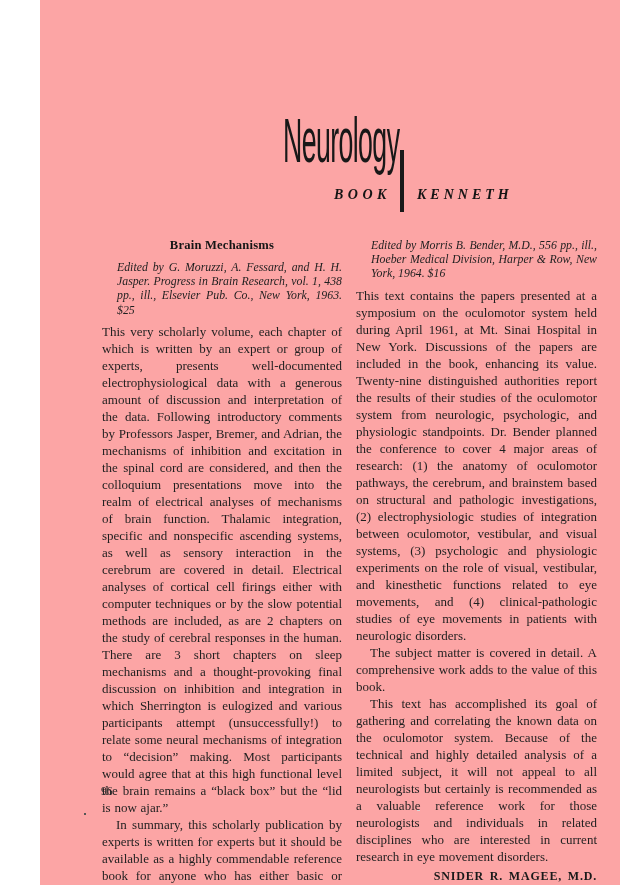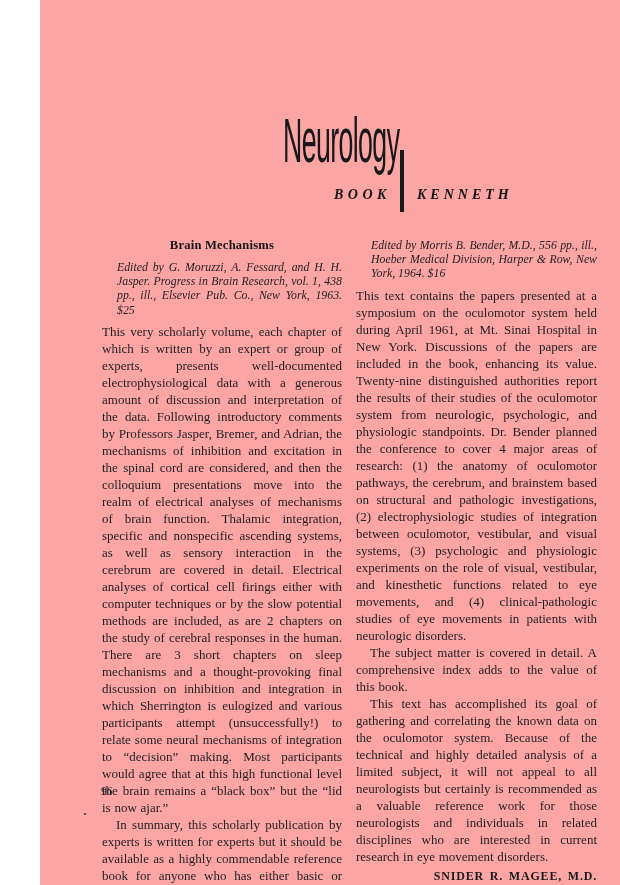--- a/index.html
+++ b/index.html
@@ -140,21 +140,21 @@
       <p>This very scholarly volume, each chapter of which is written by an expert or group of experts, presents well-documented electrophysiological data with a generous amount of discussion and interpretation of the data. Following introductory comments by Professors Jasper, Bremer, and Adrian, the mechanisms of inhibition and excitation in the spinal cord are considered, and then the colloquium presentations move into the realm of electrical analyses of mechanisms of brain function. Thalamic integration, specific and nonspecific ascending systems, as well as sensory interaction in the cerebrum are covered in detail. Electrical analyses of cortical cell firings either with computer techniques or by the slow potential methods are included, as are 2 chapters on the study of cerebral responses in the human. There are 3 short chapters on sleep mechanisms and a thought-provoking final discussion on inhibition and integration in which Sherrington is eulogized and various participants attempt (unsuccessfully!) to relate some neural mechanisms of integration to “decision” making. Most participants would agree that at this high functional level the brain remains a “black box” but the “lid is now ajar.”</p>
       <p class="indent">In summary, this scholarly publication by experts is written for experts but it should be available as a highly commendable reference book for anyone who has either basic or clinical interests in the electrical activity of the brain.</p>
     </div>
     <div class="byline">RAY S. SNIDER, PH.D.</div>
   </section>
 
   <section class="col col-right">
     <p class="citation">Edited by Morris B. Bender, M.D., 556 pp., ill., Hoeber Medical Division, Harper &amp; Row, New York, 1964. $16</p>
     <div class="body-text">
       <p>This text contains the papers presented at a symposium on the oculomotor system held during April 1961, at Mt. Sinai Hospital in New York. Discussions of the papers are included in the book, enhancing its value. Twenty-nine distinguished authorities report the results of their studies of the oculomotor system from neurologic, psychologic, and physiologic standpoints. Dr. Bender planned the conference to cover 4 major areas of research: (1) the anatomy of oculomotor pathways, the cerebrum, and brainstem based on structural and pathologic investigations, (2) electrophysiologic studies of integration between oculomotor, vestibular, and visual systems, (3) psychologic and physiologic experiments on the role of visual, vestibular, and kinesthetic functions related to eye movements, and (4) clinical-pathologic studies of eye movements in patients with neurologic disorders.</p>
-      <p class="indent">The subject matter is covered in detail. A comprehensive index adds to the value of this book.</p>
+      <p class="indent">The subject matter is covered in detail. A comprehensive work adds to the value of this book.</p>
       <p class="indent">This text has accomplished its goal of gathering and correlating the known data on the oculomotor system. Because of the technical and highly detailed analysis of a limited subject, it will not appeal to all neurologists but certainly is recommended as a valuable reference work for those neurologists and individuals in related disciplines who are interested in current research in eye movement disorders.</p>
     </div>
     <div class="byline">SNIDER R. MAGEE, M.D.</div>
   </section>
 
   <div class="page-number">96</div>
 
   <div class="speck-1"></div>
   <div class="speck-2"></div>
 

